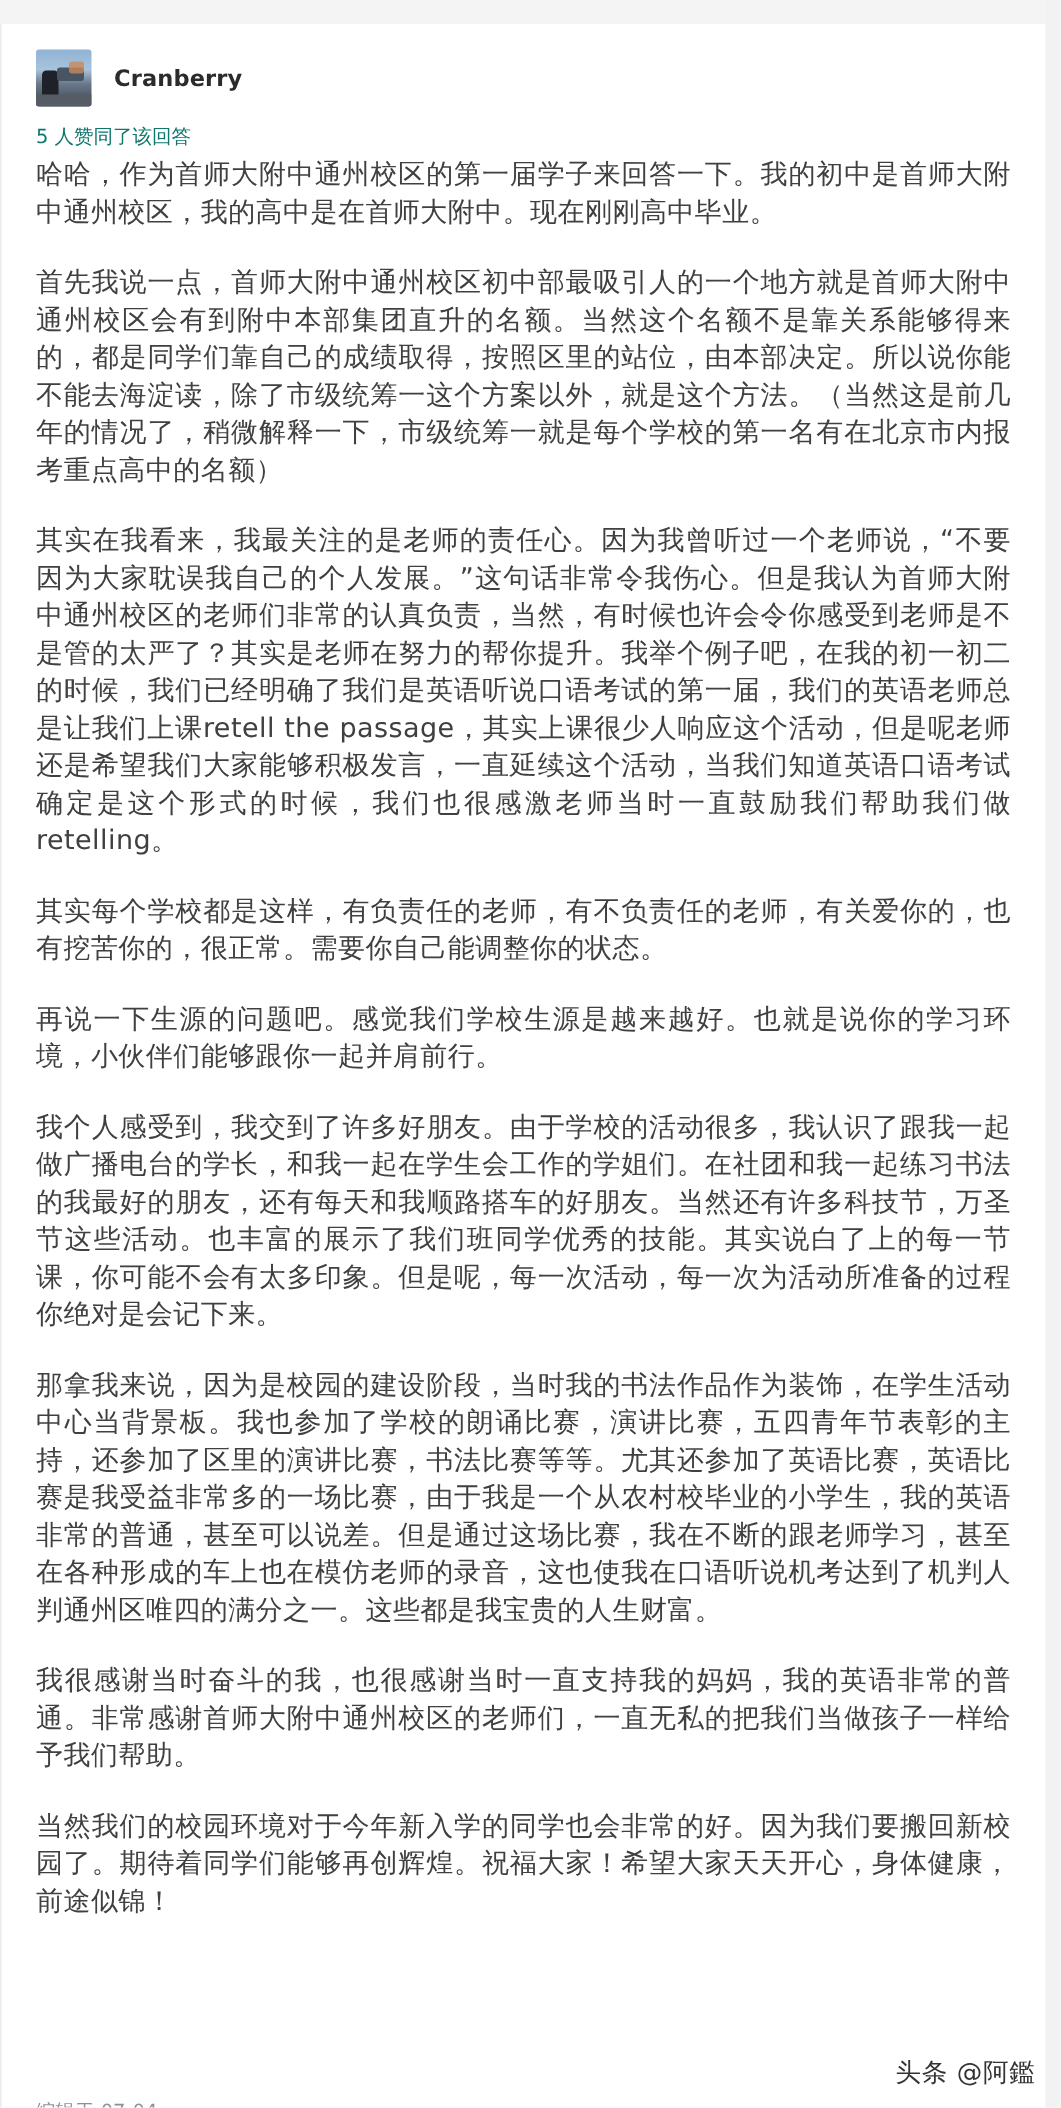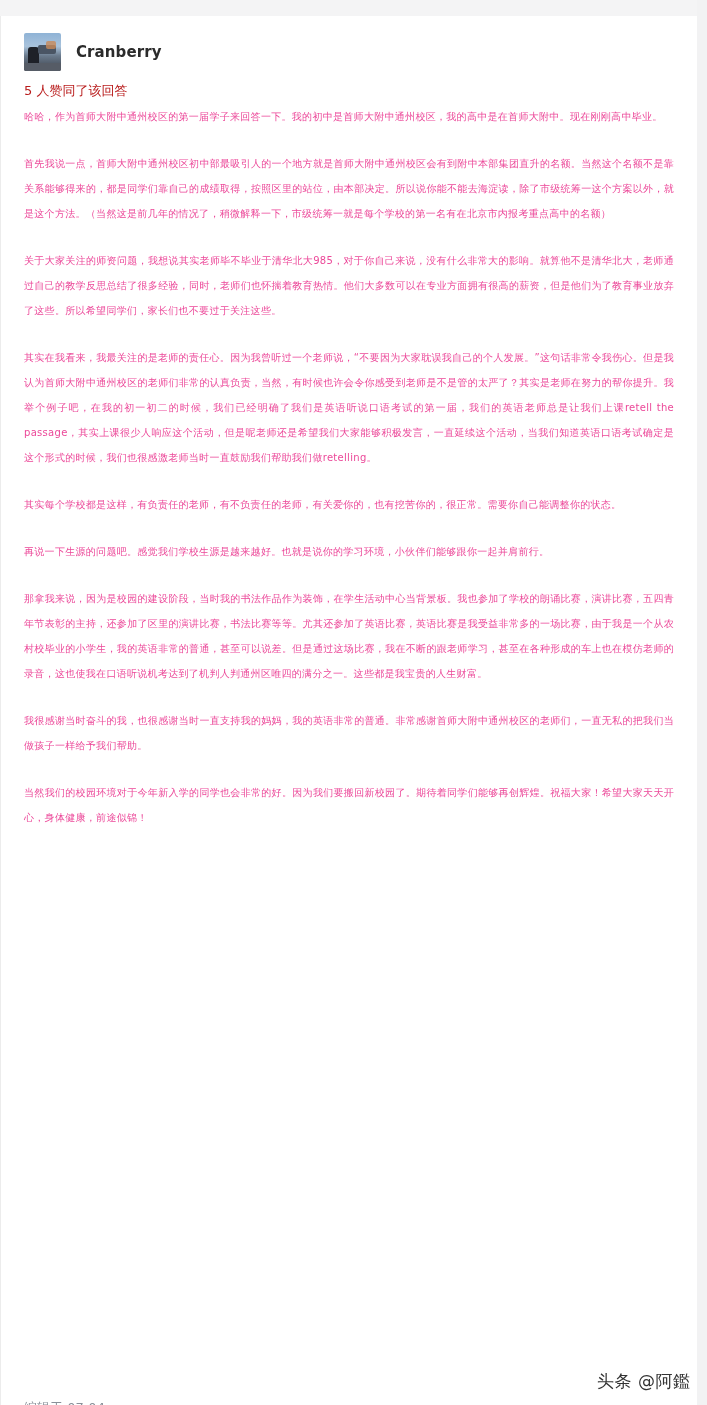--- a/index.html
+++ b/index.html
@@ -61,33 +61,33 @@
       font-size: 15px;
       font-weight: bold;
       color: #2b2b2b;
       letter-spacing: 0.1px;
     }
     .upvotes {
       position: absolute;
       left: 23px;
       top: 66px;
       font-size: 13px;
-      color: #b91c1c;
+      color: #0f766e;
     }
     .content {
       position: absolute;
       left: 23px;
       top: 88px;
       width: 650px;
     }
     .para {
       margin: 0 0 22px 0;
-      font-size: 10px;
+      font-size: 18px;
       line-height: 25px;
-      color: #ec4899;
+      color: #404040;
       text-align: justify;
       letter-spacing: 0.3px;
     }
     .edited {
       position: absolute;
       left: 23px;
       top: 1383px;
       font-size: 13px;
       color: #8a9099;
     }
@@ -121,24 +121,24 @@
       <div class="a4"></div>
     </div>
     <span class="author-name">Cranberry</span>
   </div>
 
   <div class="upvotes">5 人赞同了该回答</div>
 
   <div class="content">
     <p class="para">哈哈，作为首师大附中通州校区的第一届学子来回答一下。我的初中是首师大附中通州校区，我的高中是在首师大附中。现在刚刚高中毕业。</p>
     <p class="para">首先我说一点，首师大附中通州校区初中部最吸引人的一个地方就是首师大附中通州校区会有到附中本部集团直升的名额。当然这个名额不是靠关系能够得来的，都是同学们靠自己的成绩取得，按照区里的站位，由本部决定。所以说你能不能去海淀读，除了市级统筹一这个方案以外，就是这个方法。（当然这是前几年的情况了，稍微解释一下，市级统筹一就是每个学校的第一名有在北京市内报考重点高中的名额）</p>
-    <p class="para">关于大家关注的师资问题，我想说其实老师毕不毕业于清华北大985，对于你自己来说，没有什么非常大的影响。就算他不是清华北大，老师通过自己的教学反思总结了很多经验，同时，老师们也怀揣着教育热情。他们大多数可以在专业方面拥有很高的薪资，但是他们为了教育事业放弃了这些。所以希望同学们，家长们也不要过于关注这些。</p>
     <p class="para">其实在我看来，我最关注的是老师的责任心。因为我曾听过一个老师说，“不要因为大家耽误我自己的个人发展。”这句话非常令我伤心。但是我认为首师大附中通州校区的老师们非常的认真负责，当然，有时候也许会令你感受到老师是不是管的太严了？其实是老师在努力的帮你提升。我举个例子吧，在我的初一初二的时候，我们已经明确了我们是英语听说口语考试的第一届，我们的英语老师总是让我们上课retell the passage，其实上课很少人响应这个活动，但是呢老师还是希望我们大家能够积极发言，一直延续这个活动，当我们知道英语口语考试确定是这个形式的时候，我们也很感激老师当时一直鼓励我们帮助我们做retelling。</p>
     <p class="para">其实每个学校都是这样，有负责任的老师，有不负责任的老师，有关爱你的，也有挖苦你的，很正常。需要你自己能调整你的状态。</p>
     <p class="para">再说一下生源的问题吧。感觉我们学校生源是越来越好。也就是说你的学习环境，小伙伴们能够跟你一起并肩前行。</p>
+    <p class="para">我个人感受到，我交到了许多好朋友。由于学校的活动很多，我认识了跟我一起做广播电台的学长，和我一起在学生会工作的学姐们。在社团和我一起练习书法的我最好的朋友，还有每天和我顺路搭车的好朋友。当然还有许多科技节，万圣节这些活动。也丰富的展示了我们班同学优秀的技能。其实说白了上的每一节课，你可能不会有太多印象。但是呢，每一次活动，每一次为活动所准备的过程你绝对是会记下来。</p>
     <p class="para">那拿我来说，因为是校园的建设阶段，当时我的书法作品作为装饰，在学生活动中心当背景板。我也参加了学校的朗诵比赛，演讲比赛，五四青年节表彰的主持，还参加了区里的演讲比赛，书法比赛等等。尤其还参加了英语比赛，英语比赛是我受益非常多的一场比赛，由于我是一个从农村校毕业的小学生，我的英语非常的普通，甚至可以说差。但是通过这场比赛，我在不断的跟老师学习，甚至在各种形成的车上也在模仿老师的录音，这也使我在口语听说机考达到了机判人判通州区唯四的满分之一。这些都是我宝贵的人生财富。</p>
     <p class="para">我很感谢当时奋斗的我，也很感谢当时一直支持我的妈妈，我的英语非常的普通。非常感谢首师大附中通州校区的老师们，一直无私的把我们当做孩子一样给予我们帮助。</p>
     <p class="para">当然我们的校园环境对于今年新入学的同学也会非常的好。因为我们要搬回新校园了。期待着同学们能够再创辉煌。祝福大家！希望大家天天开心，身体健康，前途似锦！</p>
   </div>
 
   <div class="edited">编辑于 07-04</div>
 </div>
 
 <div class="right-strip"></div>
 

